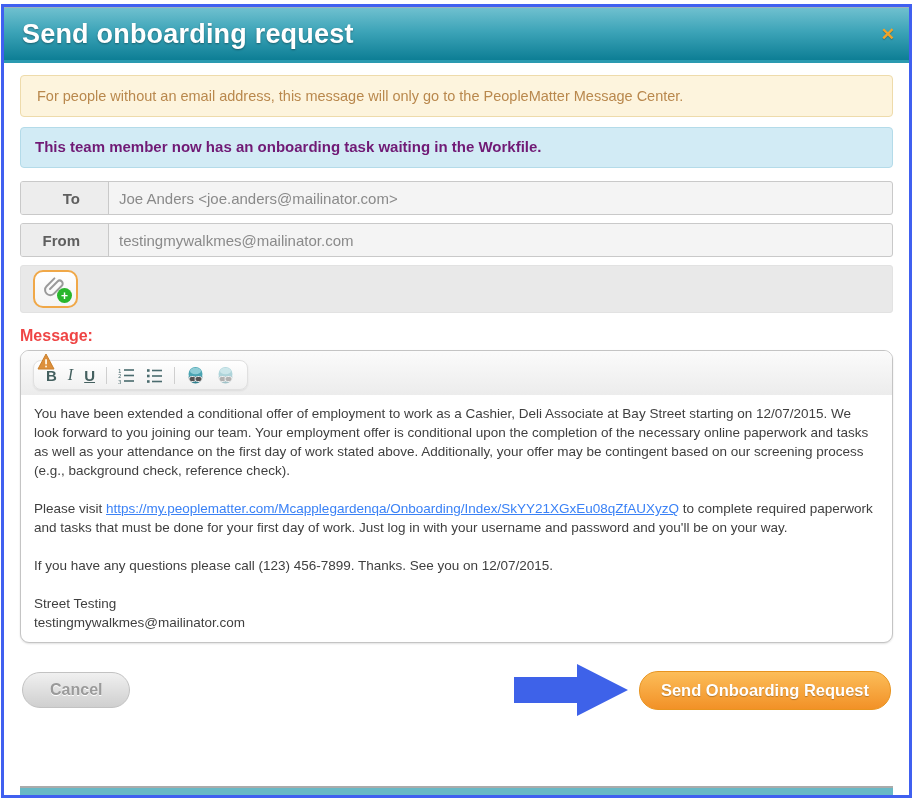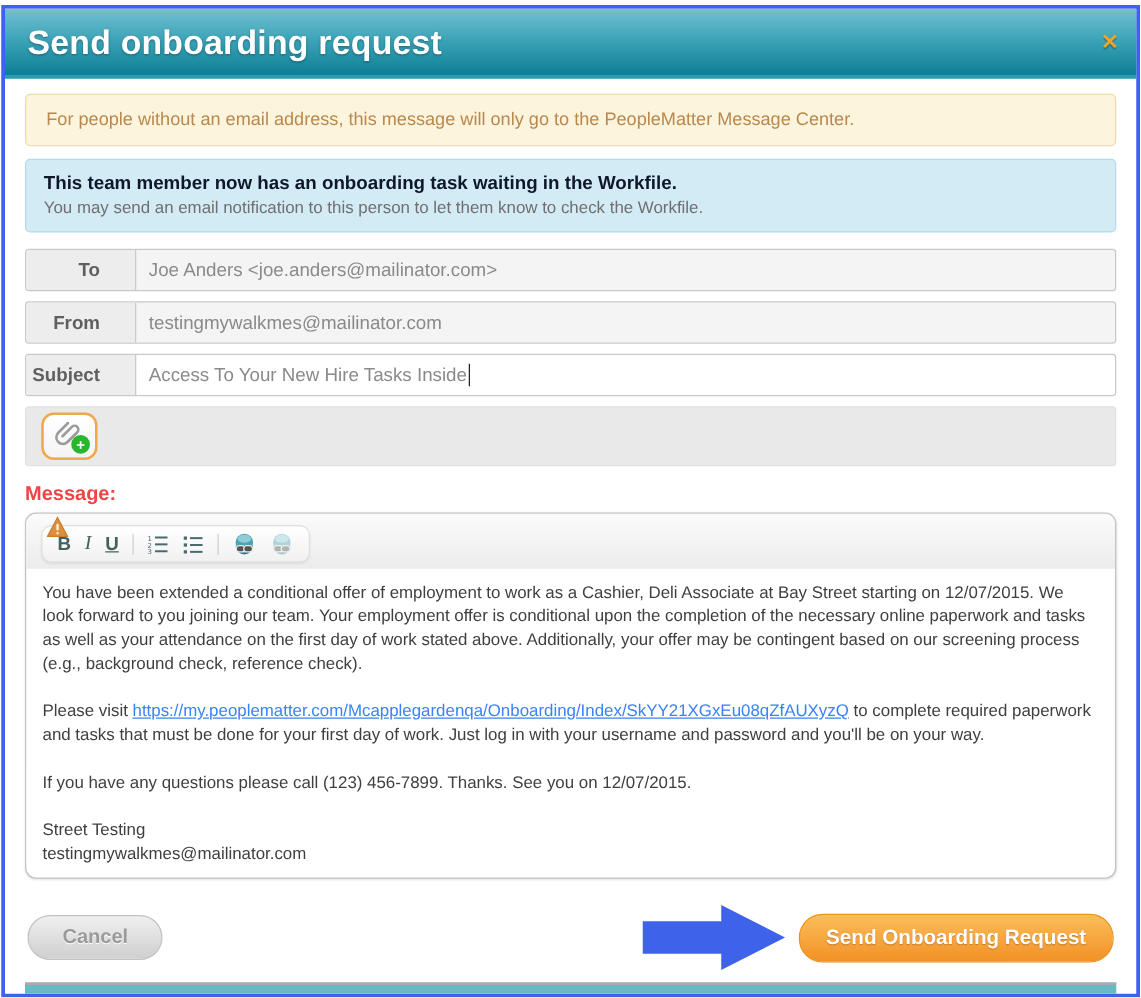--- a/index.html
+++ b/index.html
@@ -35,21 +35,21 @@
   .modal-body { flex:1; padding:12px 16px 0 16px; display:flex; flex-direction:column;justify-content:flex-end; }
 
   .notice-orange {
     background:#fdf4dd; border:1px solid #eedbab; border-radius:4px;
     padding:12px 16px; color:#b9884d; font-size:14.5px;
   }
   .notice-blue {
     margin-top:10px; background:#d2ebf5; border:1px solid #b4dbe9; border-radius:4px;
     padding:9px 14px 10px 14px;
   }
-  .notice-blue .nb-title { color:#0f172a; font-weight:bold; font-size:15px; line-height:20px; }
+  .notice-blue .nb-title { color:#701a75; font-weight:bold; font-size:15px; line-height:20px; }
   .notice-blue .nb-sub   { color:#6f6f6f; font-size:13.5px; line-height:18px; }
 
   .form-row {
     margin-top:8px; display:flex; align-items:stretch; height:34px;
     border:1px solid #c9c9c9; border-radius:3px; overflow:hidden; background:#f4f4f4;
   }
   .form-row.first { margin-top:13px; }
   .fr-label {
     flex:0 0 88px; background:#ededed; border-right:1px solid #c9c9c9;
     display:flex; align-items:center; justify-content:flex-end; padding-right:28px;
@@ -142,40 +142,32 @@
       <div class="modal-title">Send onboarding request</div>
       <div class="close-x">✕</div>
     </div>
 
     <div class="modal-body">
 
       <div class="notice-orange">For people without an email address, this message will only go to the PeopleMatter Message Center.</div>
 
       <div class="notice-blue">
         <div class="nb-title">This team member now has an onboarding task waiting in the Workfile.</div>
-        <div class="nb-sub">You may send an email notification to this person to let them know to check the Workfile.</div>
       </div>
 
       <div class="form-row first">
         <div class="fr-label">To</div>
         <div class="fr-value">Joe Anders &lt;joe.anders@mailinator.com&gt;</div>
       </div>
 
       <div class="form-row">
         <div class="fr-label">From</div>
         <div class="fr-value">testingmywalkmes@mailinator.com</div>
       </div>
 
-      <div class="form-row editable">
-        <div class="fr-label">Subject</div>
-        <div class="fr-value">
-            <span>Access To Your New Hire Tasks Inside</span>
-            <span class="caret"></span>
-          </div>
-      </div>
 
       <div class="attach-row">
         <div class="attach-btn">
           <span>
             <svg width="24" height="24" viewBox="0 0 24 24" fill="none">
               <path d="M6 14 L13.5 6.5 a3 3 0 0 1 4.3 4.3 L10 18.6 a5.2 5.2 0 0 1-7.4-7.4 L10.4 3.4" stroke="#9a9a9a" stroke-width="2" stroke-linecap="round" fill="none"></path>
             </svg>
           </span>
           <span class="attach-plus">+</span>
         </div>

